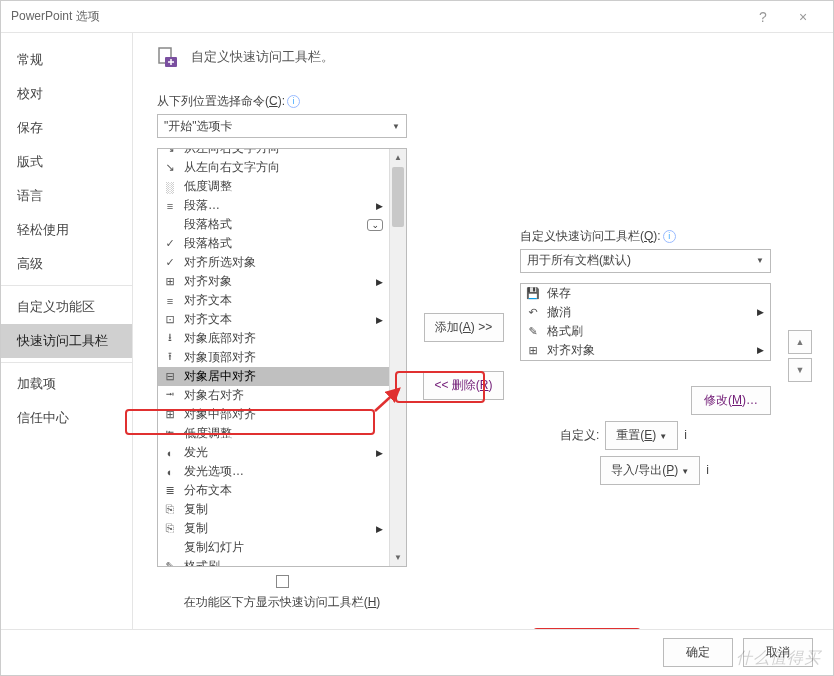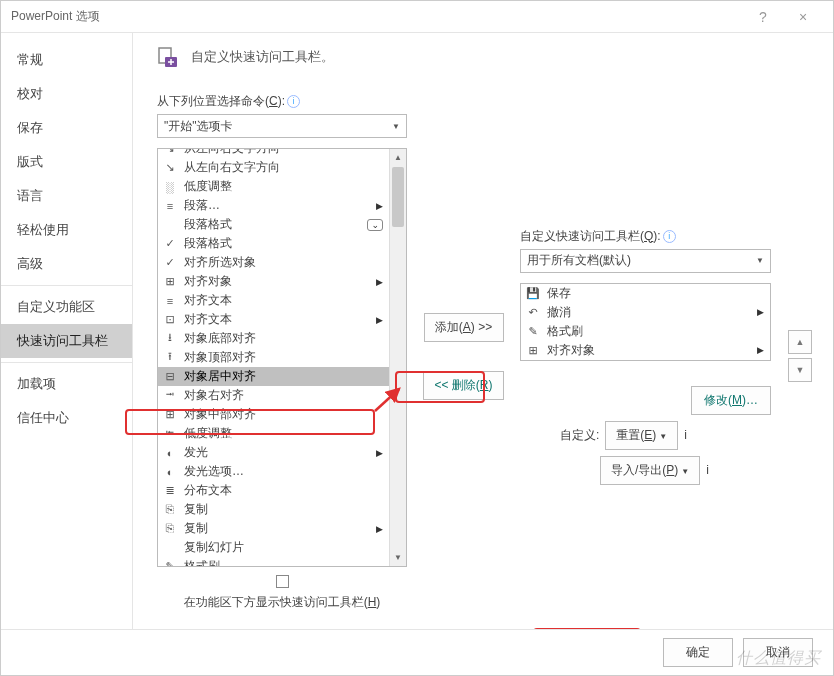--- a/index.html
+++ b/index.html
@@ -32,21 +32,21 @@
 .listitems { flex: 1; overflow: hidden; }
 .listrow { height: 19px; display: flex; align-items: center; padding: 0 4px; gap: 6px; white-space: nowrap; }
 .listrow.selected { background: #c0c0c0; color: #000; }
 .listrow .licon { width: 16px; height: 16px; display: inline-flex; align-items: center; justify-content: center; font-size: 11px; color: #555; }
 .listrow .ltext { flex: 1; overflow: hidden; text-overflow: ellipsis; }
 .listrow .subcaret { font-size: 9px; color: #333; margin-right: 2px; }
 .scrollbar { width: 17px; background: #f0f0f0; border-left: 1px solid #ddd; position: relative; }
 .scrollbar .sbtop, .scrollbar .sbbot { height: 17px; display: flex; align-items: center; justify-content: center; font-size: 8px; color: #666; }
 .scrollbar .thumb { position: absolute; left: 2px; right: 2px; top: 18px; height: 60px; background: #c8c8c8; border-radius: 2px; }
 .btn { border: 1px solid #bbb; background: #fdfdfd; padding: 5px 10px; font-size: 12px; color: #444; text-align: center; min-width: 80px; }
-.btn.disabled { color: #0f766e; margin-top: 19px; }
+.btn.disabled { color: #701a75; margin-top: 19px; }
 .btn .caret { font-size: 8px; margin-left: 3px; }
 .sqbtn { width: 24px; height: 24px; border: 1px solid #bbb; background: #fdfdfd; display: flex; align-items: center; justify-content: center; font-size: 9px; color: #777; }
 .rightfooter { display: flex; align-items: center; gap: 6px; justify-content: flex-end; }
 .leftfooter { display: flex; align-items: center; gap: 6px; padding: 8px 0; flex-direction: column; }
 .checkbox { width: 13px; height: 13px; border: 1px solid #888; display: inline-block; }
 .redbox { position: absolute; border: 2.5px solid #e03030; border-radius: 4px; pointer-events: none; }
 .redarrow { position: absolute; pointer-events: none; }
 .footer { height: 46px; border-top: 1px solid #e5e5e5; display: flex; align-items: center; justify-content: flex-end; gap: 10px; padding: 0 20px; position: relative; }
 .watermark { position: absolute; right: 12px; bottom: 6px; font-size: 16px; color: rgba(0,0,0,0.18); font-style: italic; letter-spacing: 1px; pointer-events: none; }
 .custrow { display: flex; align-items: center; gap: 6px; margin-top: 6px; justify-content: flex-start; padding-left: 40px; }

